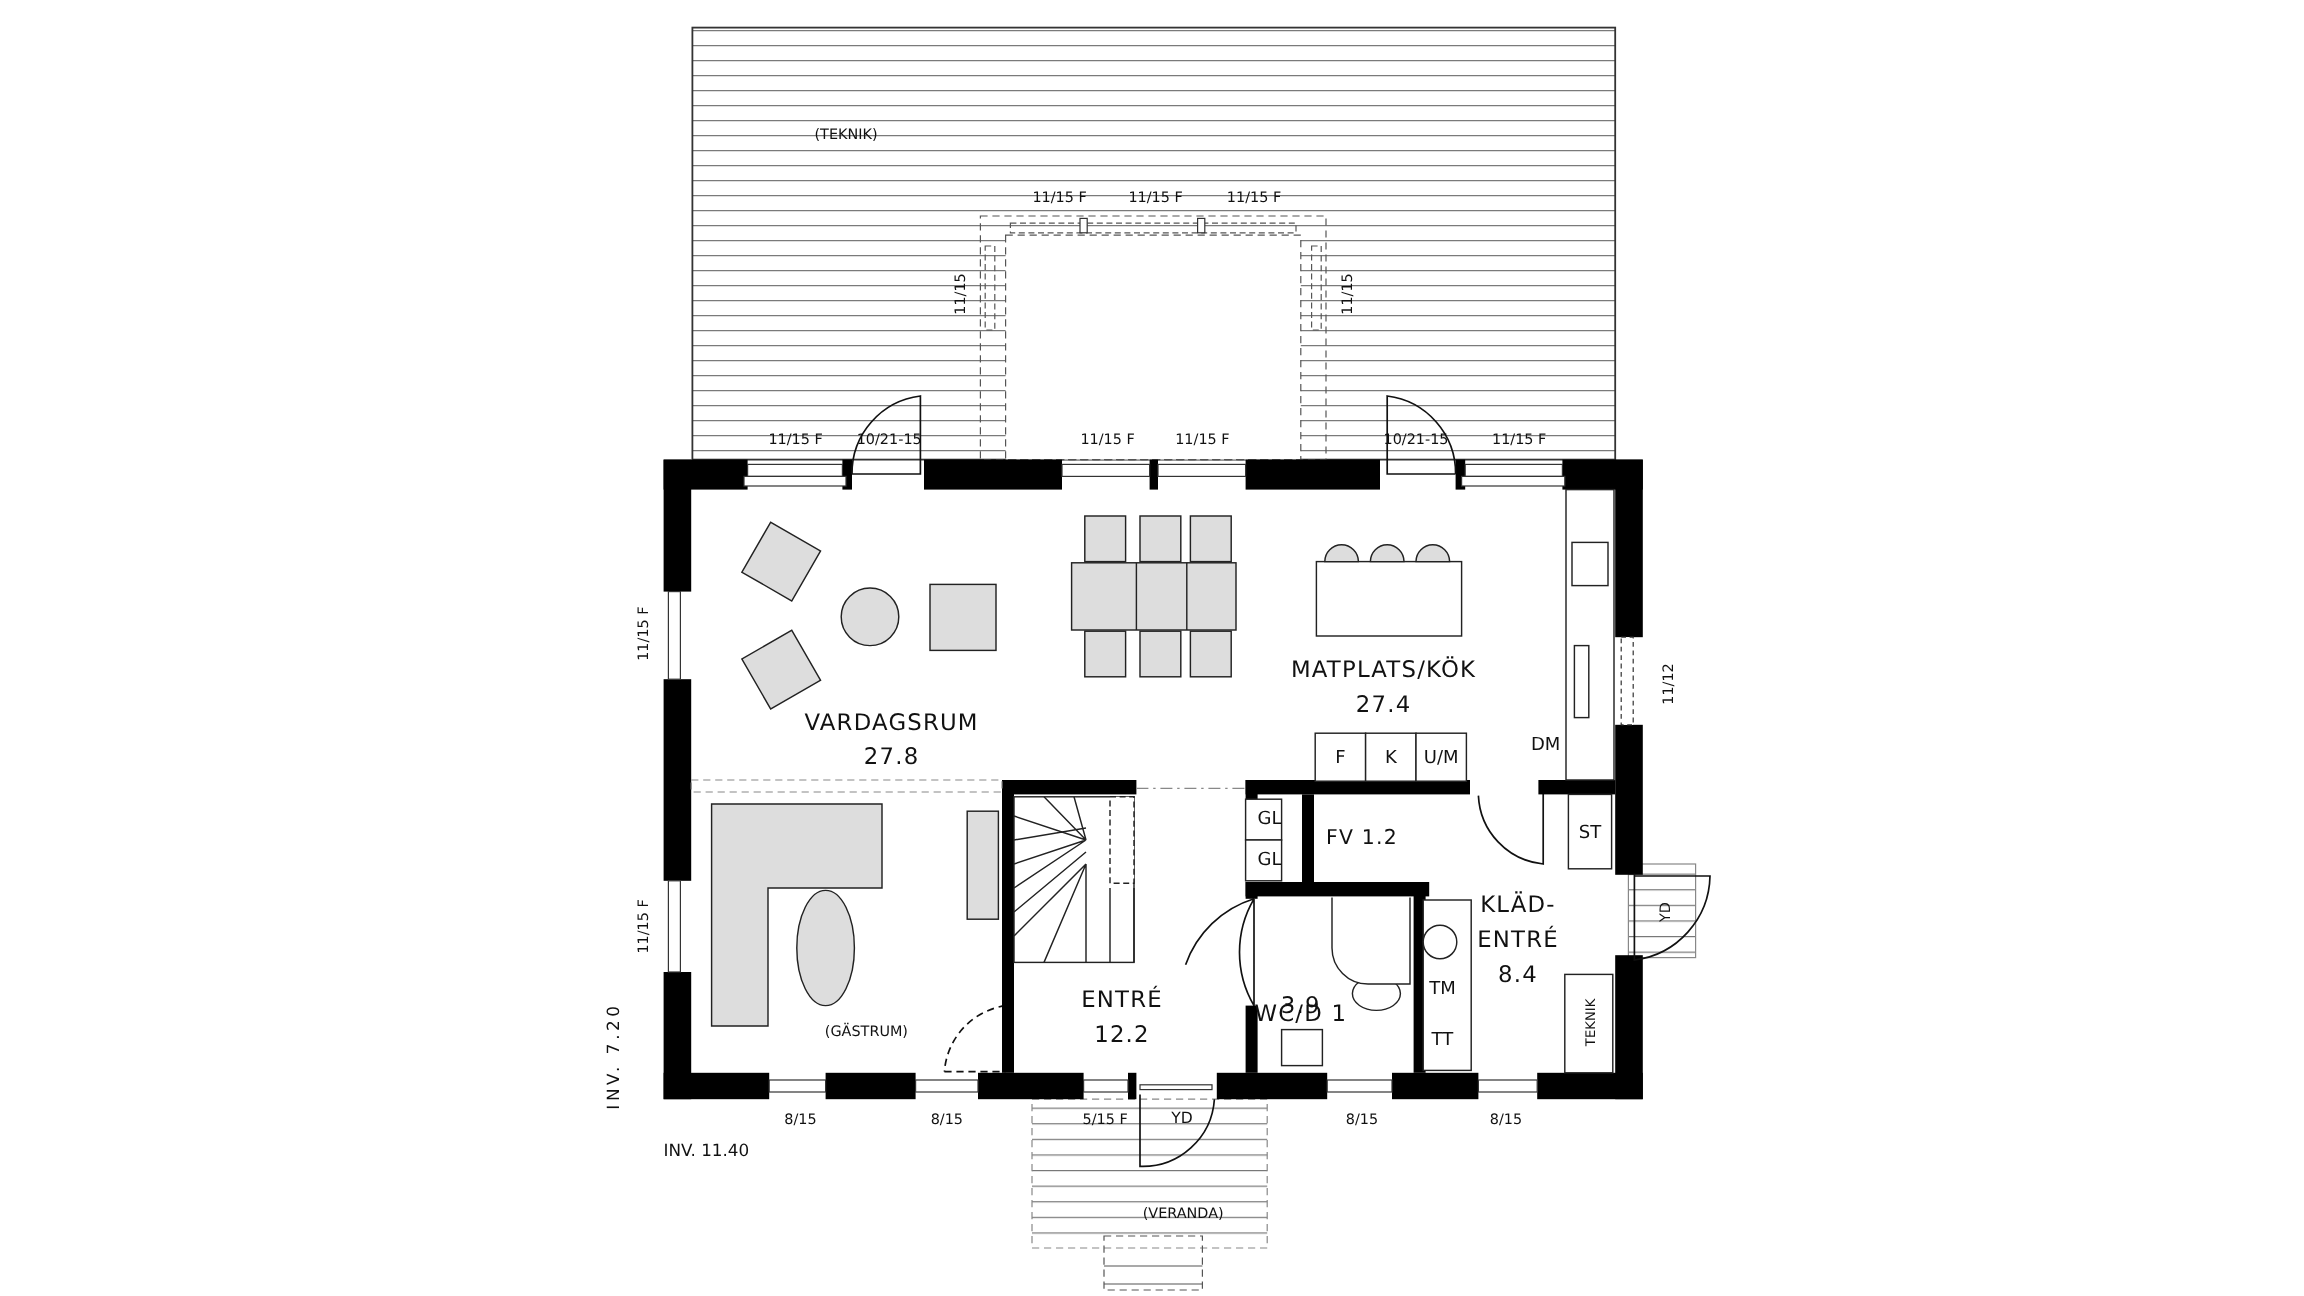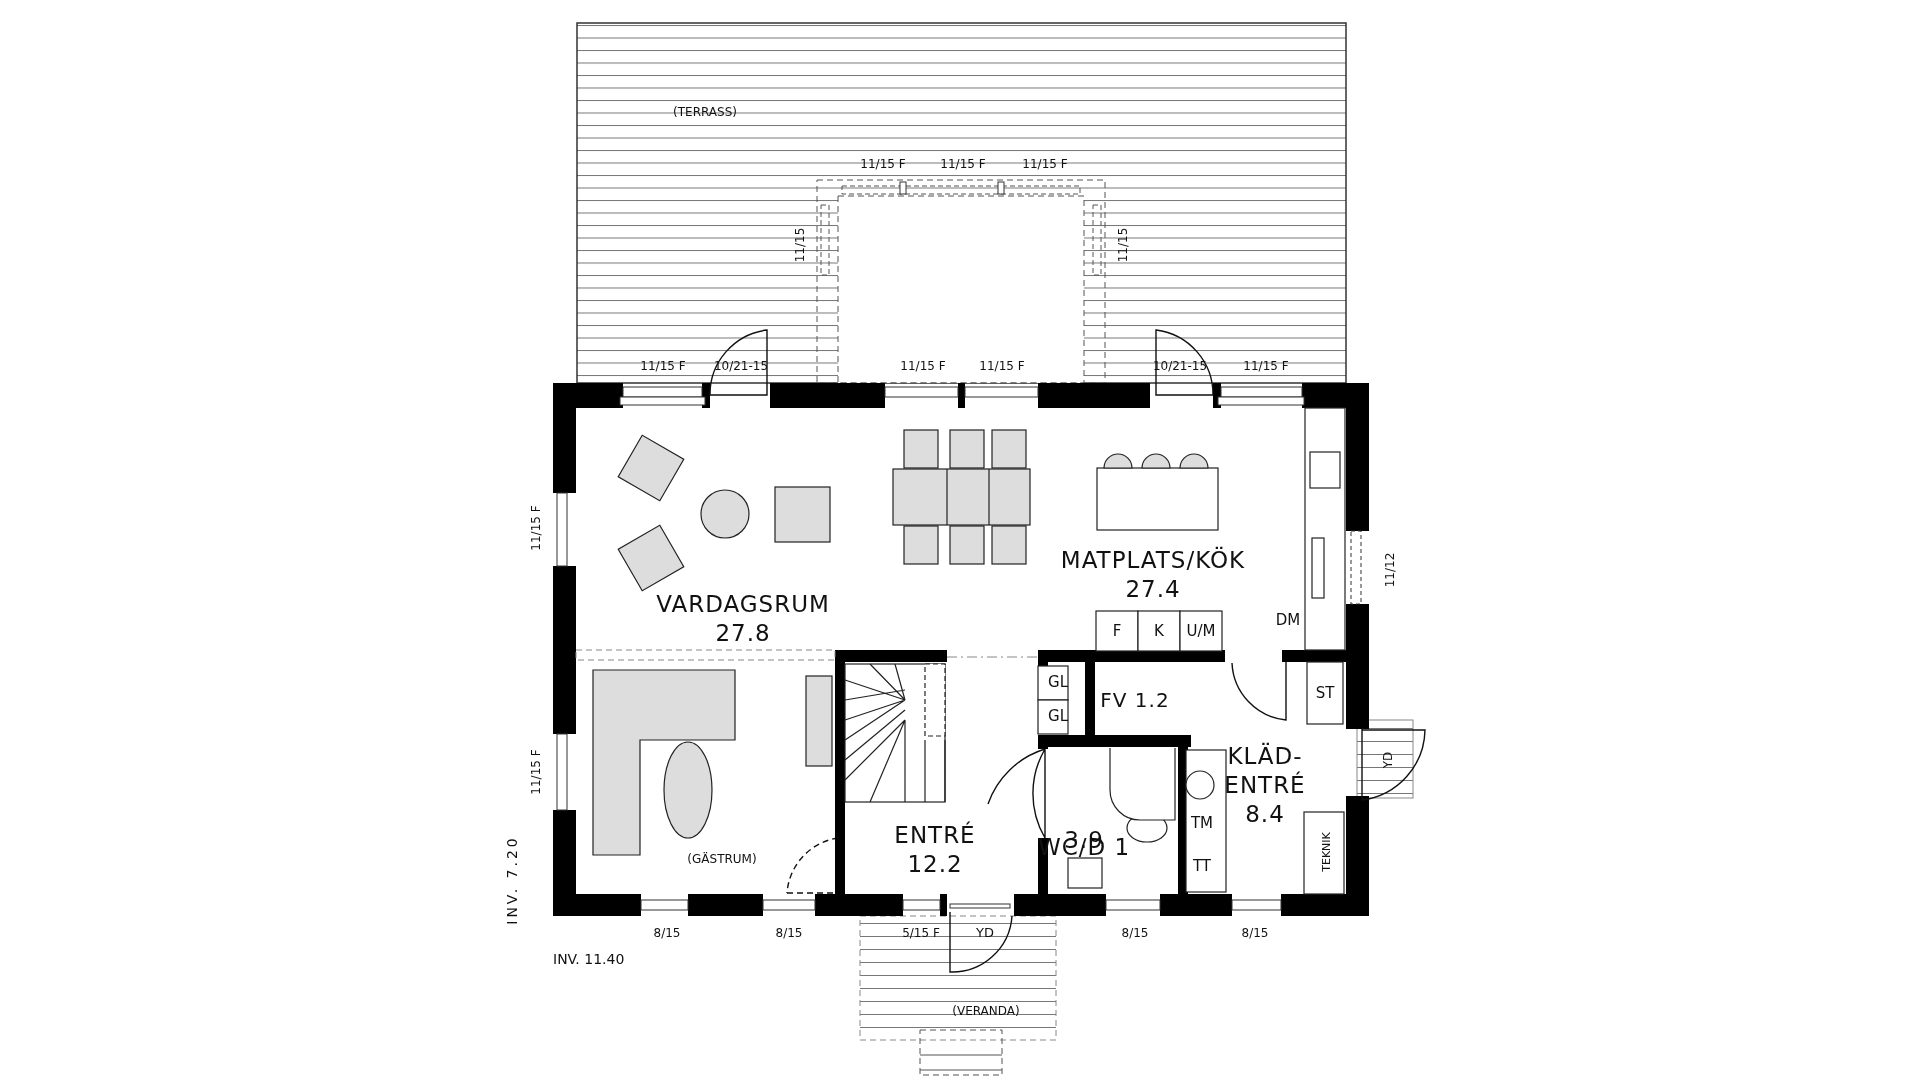--- a/index.html
+++ b/index.html
@@ -1,19 +1,19 @@
 <!DOCTYPE html>
 <html><head>
 <meta charset="utf-8">
 <style>
 html,body{margin:0;padding:0;background:#fff;}
 body{width:1920px;height:1080px;position:relative;overflow:hidden;font-family:"DejaVu Sans Condensed","DejaVu Sans",sans-serif;}
 svg{position:absolute;left:0;top:0;}
 .lbl{position:absolute;color:#111;font-family:"DejaVu Sans",sans-serif;white-space:nowrap;line-height:1;}
-.room{font-size:23px;letter-spacing:1px;text-align:center;transform:translateX(-50%);}
+.room{font-size:19px;letter-spacing:1px;text-align:center;transform:translateX(-50%);}
 .small{font-size:12px;transform:translateX(-50%);}
 .vert{transform:translate(-50%,-50%) rotate(-90deg);font-size:12px;}
 .med{font-size:15px;transform:translateX(-50%);}
 </style>
 </head>
 <body>
 
 <svg width="1920" height="1080" viewBox="0 0 1920 1080" xmlns="http://www.w3.org/2000/svg">
   <defs>
     <pattern id="deck" width="10" height="12.5" patternUnits="userSpaceOnUse">
@@ -168,21 +168,21 @@
     <circle cx="1200" cy="785" r="14" fill="#fff"></circle>
   </g>
 
   <g fill="#fff" stroke="#222" stroke-width="1.2">
     <rect x="845" y="664" width="100" height="138"></rect>
     <path d="M845 720 L905 700 M845 700 L905 690 M845 680 L905 700 M870 664 L905 700 M895 664 L905 700 M845 740 L905 700 M845 760 L905 710 M845 780 L905 720 M870 802 L905 720 M905 720 L905 802 M925 740 L925 802 M945 740 L945 802"></path>
     <rect x="925" y="664" width="20" height="72" stroke-dasharray="5,3"></rect>
   </g>
 </svg>
 
-<div class="lbl small" style="left:705px;top:106px;">(TERRASS)</div>
+<div class="lbl small" style="left:705px;top:106px;">(TEKNIK)</div>
 <div class="lbl small" style="left:883px;top:158px;">11/15 F</div>
 <div class="lbl small" style="left:963px;top:158px;">11/15 F</div>
 <div class="lbl small" style="left:1045px;top:158px;">11/15 F</div>
 <div class="lbl vert" style="left:800px;top:245px;">11/15</div>
 <div class="lbl vert" style="left:1123px;top:245px;">11/15</div>
 
 <div class="lbl small" style="left:663px;top:360px;">11/15 F</div>
 <div class="lbl small" style="left:741px;top:360px;">10/21-15</div>
 <div class="lbl small" style="left:923px;top:360px;">11/15 F</div>
 <div class="lbl small" style="left:1002px;top:360px;">11/15 F</div>
@@ -198,21 +198,21 @@
 <div class="lbl room" style="left:743px;top:622px;">27.8</div>
 <div class="lbl room" style="left:1153px;top:549px;">MATPLATS/KÖK</div>
 <div class="lbl room" style="left:1153px;top:578px;">27.4</div>
 <div class="lbl room" style="left:935px;top:824px;">ENTRÉ</div>
 <div class="lbl room" style="left:935px;top:853px;">12.2</div>
 <div class="lbl room" style="left:1084px;top:800px;margin-top:36px;">WC/D 1</div>
 <div class="lbl room" style="left:1084px;top:829px;">3.9</div>
 <div class="lbl room" style="left:1265px;top:745px;">KLÄD-</div>
 <div class="lbl room" style="left:1265px;top:774px;">ENTRÉ</div>
 <div class="lbl room" style="left:1265px;top:803px;">8.4</div>
-<div class="lbl room" style="left:1135px;top:690px;font-size:20px;">FV 1.2</div>
+<div class="lbl room" style="left:1135px;top:690px;font-size:17px;">FV 1.2</div>
 <div class="lbl small" style="left:722px;top:853px;">(GÄSTRUM)</div>
 
 <div class="lbl med" style="left:1117px;top:624px;">F</div>
 <div class="lbl med" style="left:1159px;top:624px;">K</div>
 <div class="lbl med" style="left:1201px;top:624px;">U/M</div>
 <div class="lbl med" style="left:1058px;top:675px;">GL</div>
 <div class="lbl med" style="left:1058px;top:709px;">GL</div>
 <div class="lbl med" style="left:1325px;top:686px;">ST</div>
 <div class="lbl med" style="left:1202px;top:816px;">TM</div>
 <div class="lbl med" style="left:1202px;top:859px;">TT</div>

